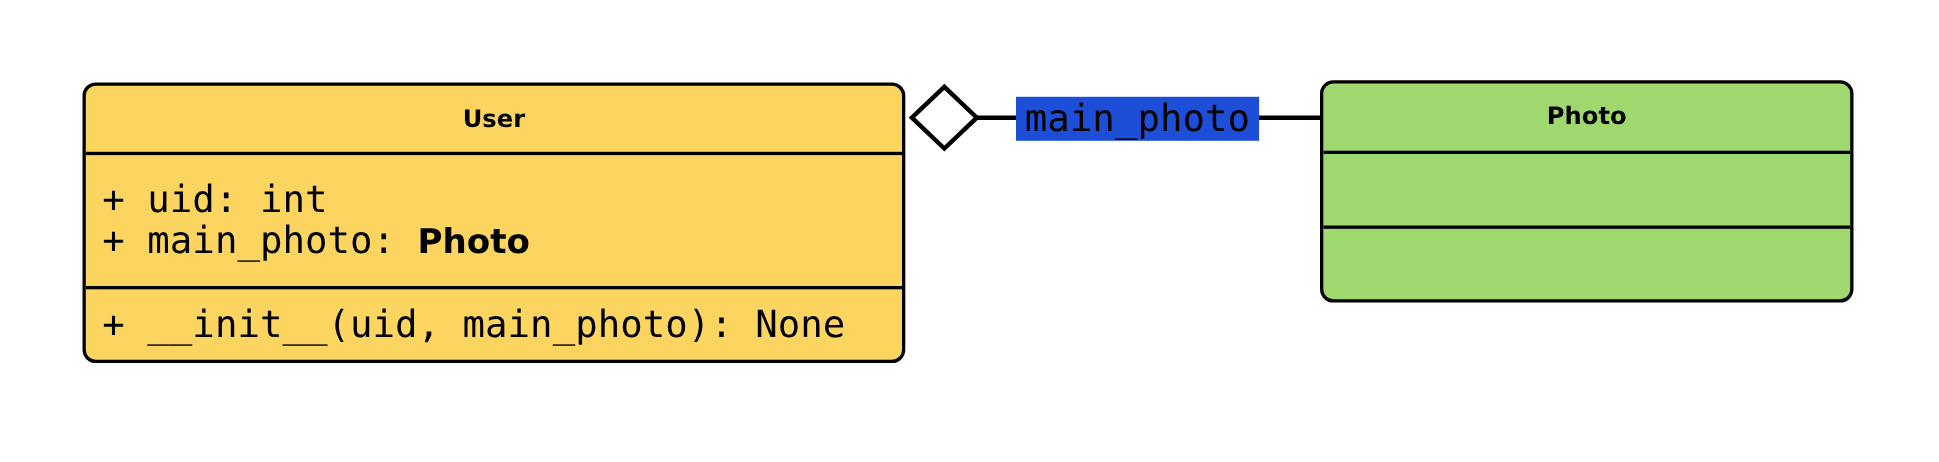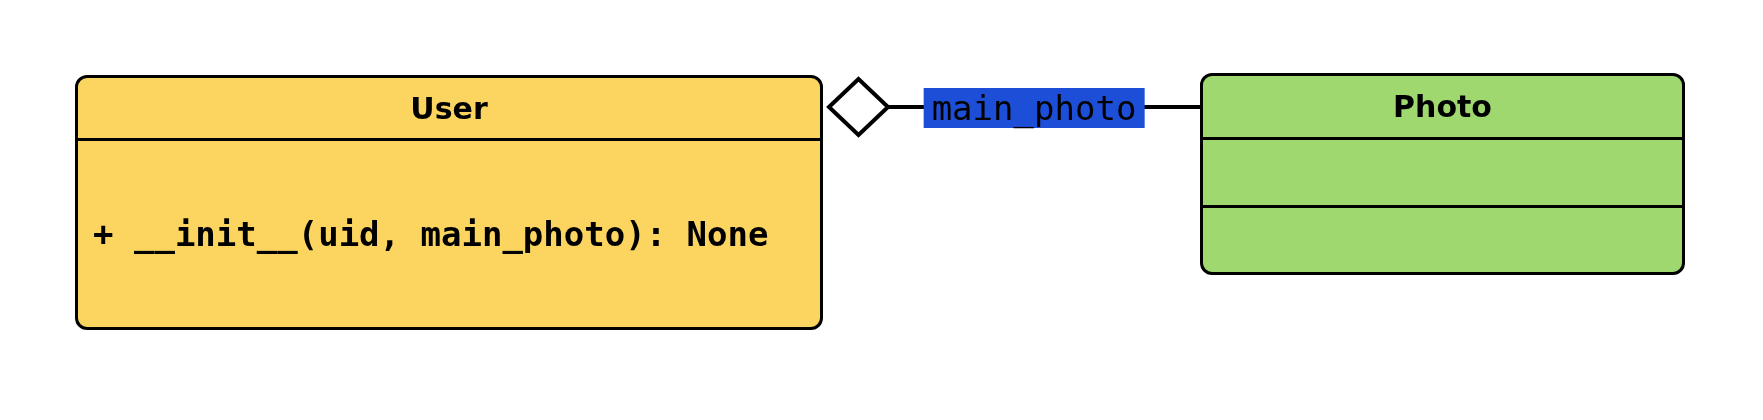--- a/index.html
+++ b/index.html
@@ -23,21 +23,21 @@
   }
   .box-user  { left: 75px;   top: 75px; width: 748px; height: 255px; }
   .box-photo { left: 1200px; top: 73px; width: 485px; height: 202px; }
   .sec { width: 100%; }
   .sec-title {
     display: flex;
     align-items: center;
     justify-content: center;
     font-family: "DejaVu Sans", sans-serif;
     font-weight: bold;
-    font-size: 30px;
+    font-size: 22px;
     border-bottom: 3px solid #000000;
   }
   .box-user  .sec-title { height: 63px; }
   .box-photo .sec-title { height: 64px; }
   .sec-attrs {
     display: flex;
     flex-direction: column;
     justify-content: center;
     padding-left: 15px;
     font-size: 34px;
@@ -47,21 +47,20 @@
   .box-user  .sec-attrs { height: 122px; }
   .box-photo .sec-attrs { height: 68px; padding-left: 0; }
   .sec-methods {
     flex: 1;
     display: flex;
     flex-direction: column;
     justify-content: center;
     padding-left: 15px;
     font-size: 34px;
     line-height: 36px;
-    font-weight: bold;
   }
   .box-photo .sec-methods { padding-left: 0; }
   .attr-line, .method-line { white-space: pre; }
   .type-bold {
     font-family: "DejaVu Sans", sans-serif;
     font-weight: bold;
     font-size: 31px;
   }
   .connector-svg {
     position: absolute;
@@ -87,20 +86,24 @@
 
   <svg class="connector-svg" viewBox="0 0 1763 420" xmlns="http://www.w3.org/2000/svg">
     <line x1="888" y1="107" x2="1200" y2="107" stroke="#000000" stroke-width="4"></line>
     <polygon points="829,107 858.5,79 888,107 858.5,135" fill="#ffffff" stroke="#000000" stroke-width="4" stroke-linejoin="miter"></polygon>
   </svg>
 
   <div class="connector-label">main_photo</div>
 
   <div class="class-box box-user" style="background-color: rgb(251, 213, 96);">
     <div class="sec sec-title">User</div>
+    <div class="sec sec-attrs">
+      <div class="attr-line"><span>+ uid: int</span><span class="type-bold"></span></div>
+      <div class="attr-line"><span>+ main_photo: </span><span class="type-bold">Photo</span></div>
+    </div>
     <div class="sec sec-methods">
       <div class="method-line">+ __init__(uid, main_photo): None</div>
     </div>
   </div>
 
   <div class="class-box box-photo" style="background-color: rgb(160, 216, 112);">
     <div class="sec sec-title">Photo</div>
     <div class="sec sec-attrs"></div>
     <div class="sec sec-methods"></div>
   </div>

